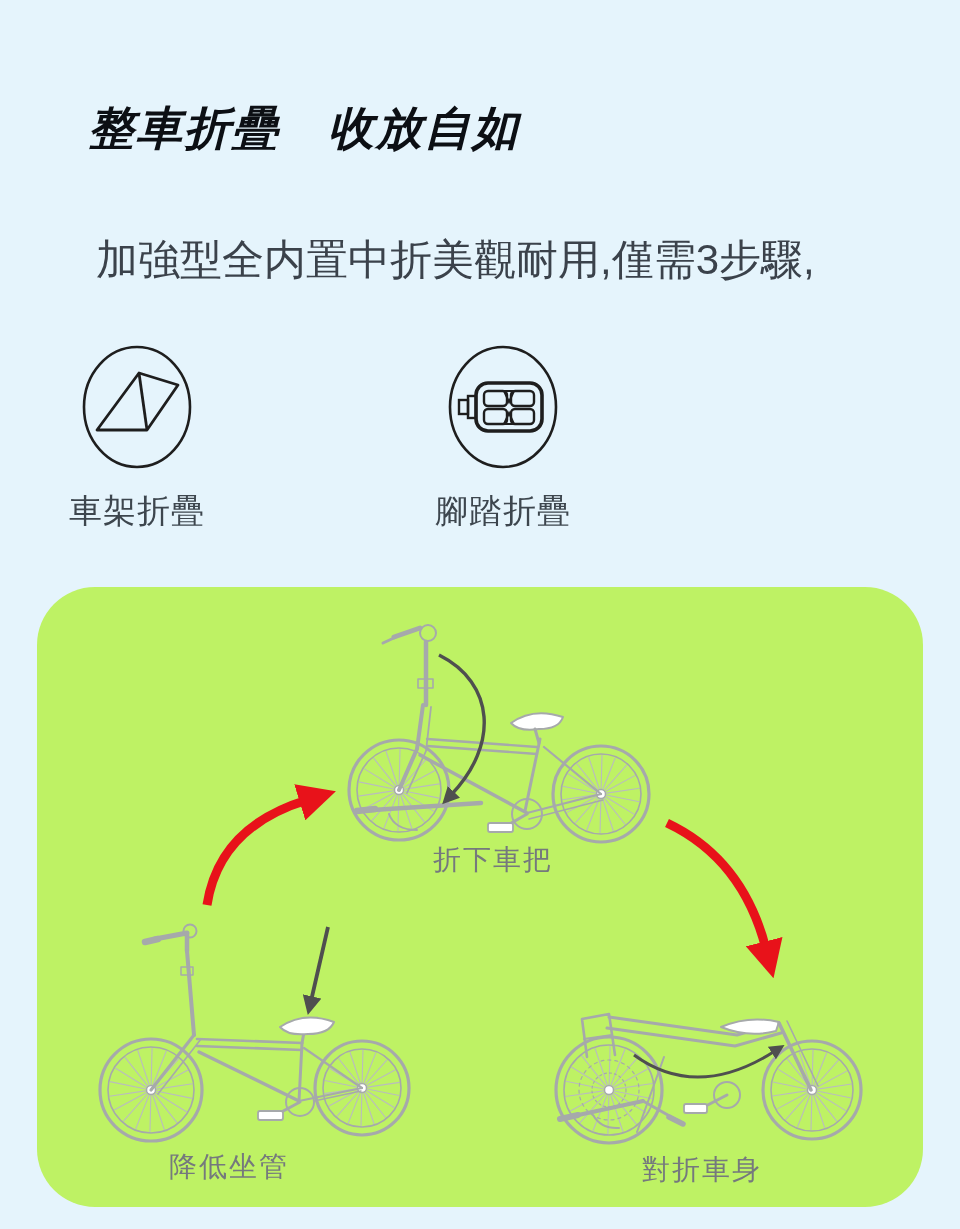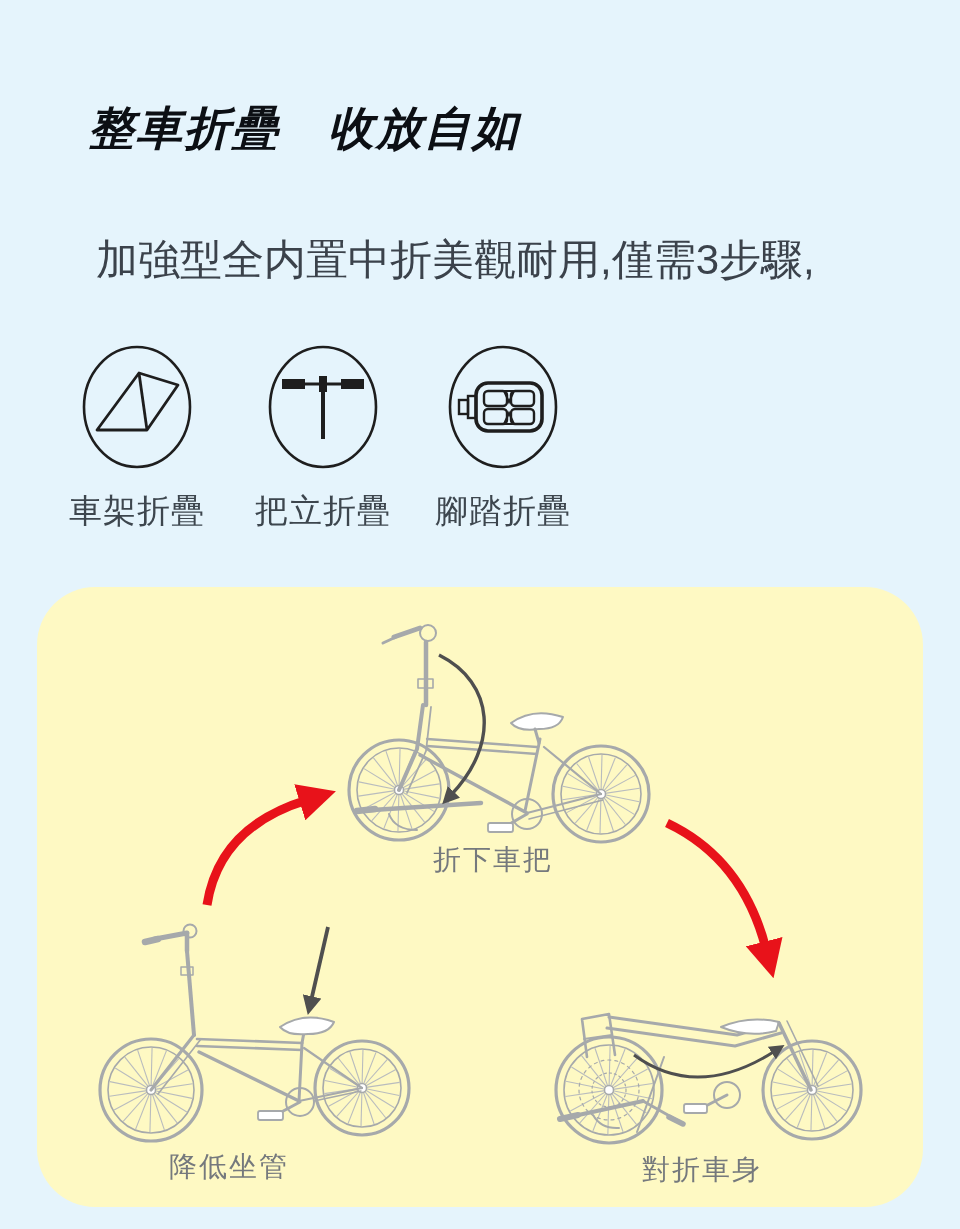--- a/index.html
+++ b/index.html
@@ -25,21 +25,21 @@
   .feature .icon-wrap{display:block;margin:0 auto;width:112px;height:124px;}
   .feature .flabel{
     display:block;margin-top:20px;
     font-size:33px;color:#3d464e;letter-spacing:1px;white-space:nowrap;
   }
   .feat-1{left:62px;}
   .feat-2{left:248px;}
   .feat-3{left:428px;}
   .card{
     position:absolute;left:37px;top:587px;width:886px;height:620px;
-    background:#fef9c3;border-radius:58px;
+    background:#bef264;border-radius:58px;
   }
   .diagram{position:absolute;left:0;top:0;width:886px;height:620px;}
   .step-label{
     position:absolute;font-size:28px;color:#75797d;
     letter-spacing:2px;white-space:nowrap;
   }
   .step2-label{left:396px;top:254px;}
   .step1-label{left:132px;top:561px;}
   .step3-label{left:605px;top:564px;}
   svg .sketch{stroke:#a6a9ab;fill:none;stroke-linecap:round;stroke-linejoin:round;}
@@ -58,31 +58,20 @@
 
   <div class="feature feat-1">
     <svg class="icon-wrap" viewBox="0 0 112 124">
       <ellipse cx="56" cy="62" rx="53" ry="60" fill="none" stroke="#1e1e1e" stroke-width="2.6"></ellipse>
       <path d="M16,85 L58,28 L97,40 L66,85 Z" fill="none" stroke="#1e1e1e" stroke-width="2.8" stroke-linejoin="round"></path>
       <path d="M58,28 L66,85" fill="none" stroke="#1e1e1e" stroke-width="2.8"></path>
     </svg>
     <span class="flabel">車架折疊</span>
   </div>
 
-  <div class="feature feat-2">
-    <svg class="icon-wrap" viewBox="0 0 112 124">
-      <ellipse cx="56" cy="62" rx="53" ry="60" fill="none" stroke="#1e1e1e" stroke-width="2.6"></ellipse>
-      <line x1="17" y1="39" x2="95" y2="39" stroke="#1e1e1e" stroke-width="3"></line>
-      <rect x="15" y="34" width="23" height="10" fill="#1e1e1e"></rect>
-      <rect x="74" y="34" width="23" height="10" fill="#1e1e1e"></rect>
-      <rect x="52" y="31" width="8" height="16" fill="#1e1e1e"></rect>
-      <line x1="56" y1="47" x2="56" y2="94" stroke="#1e1e1e" stroke-width="4"></line>
-    </svg>
-    <span class="flabel">把立折疊</span>
-  </div>
 
   <div class="feature feat-3">
     <svg class="icon-wrap" viewBox="0 0 112 124">
       <ellipse cx="56" cy="62" rx="53" ry="60" fill="none" stroke="#1e1e1e" stroke-width="2.6"></ellipse>
       <rect x="12" y="55" width="9" height="14" fill="none" stroke="#1e1e1e" stroke-width="2.4"></rect>
       <rect x="21" y="51" width="8" height="22" fill="none" stroke="#1e1e1e" stroke-width="2.4"></rect>
       <rect x="29" y="38" width="66" height="48" rx="12" fill="none" stroke="#1e1e1e" stroke-width="3.6"></rect>
       <rect x="37" y="46" width="23" height="15" rx="4" fill="none" stroke="#1e1e1e" stroke-width="2.4"></rect>
       <rect x="64" y="46" width="23" height="15" rx="4" fill="none" stroke="#1e1e1e" stroke-width="2.4"></rect>
       <rect x="37" y="64" width="23" height="15" rx="4" fill="none" stroke="#1e1e1e" stroke-width="2.4"></rect>

